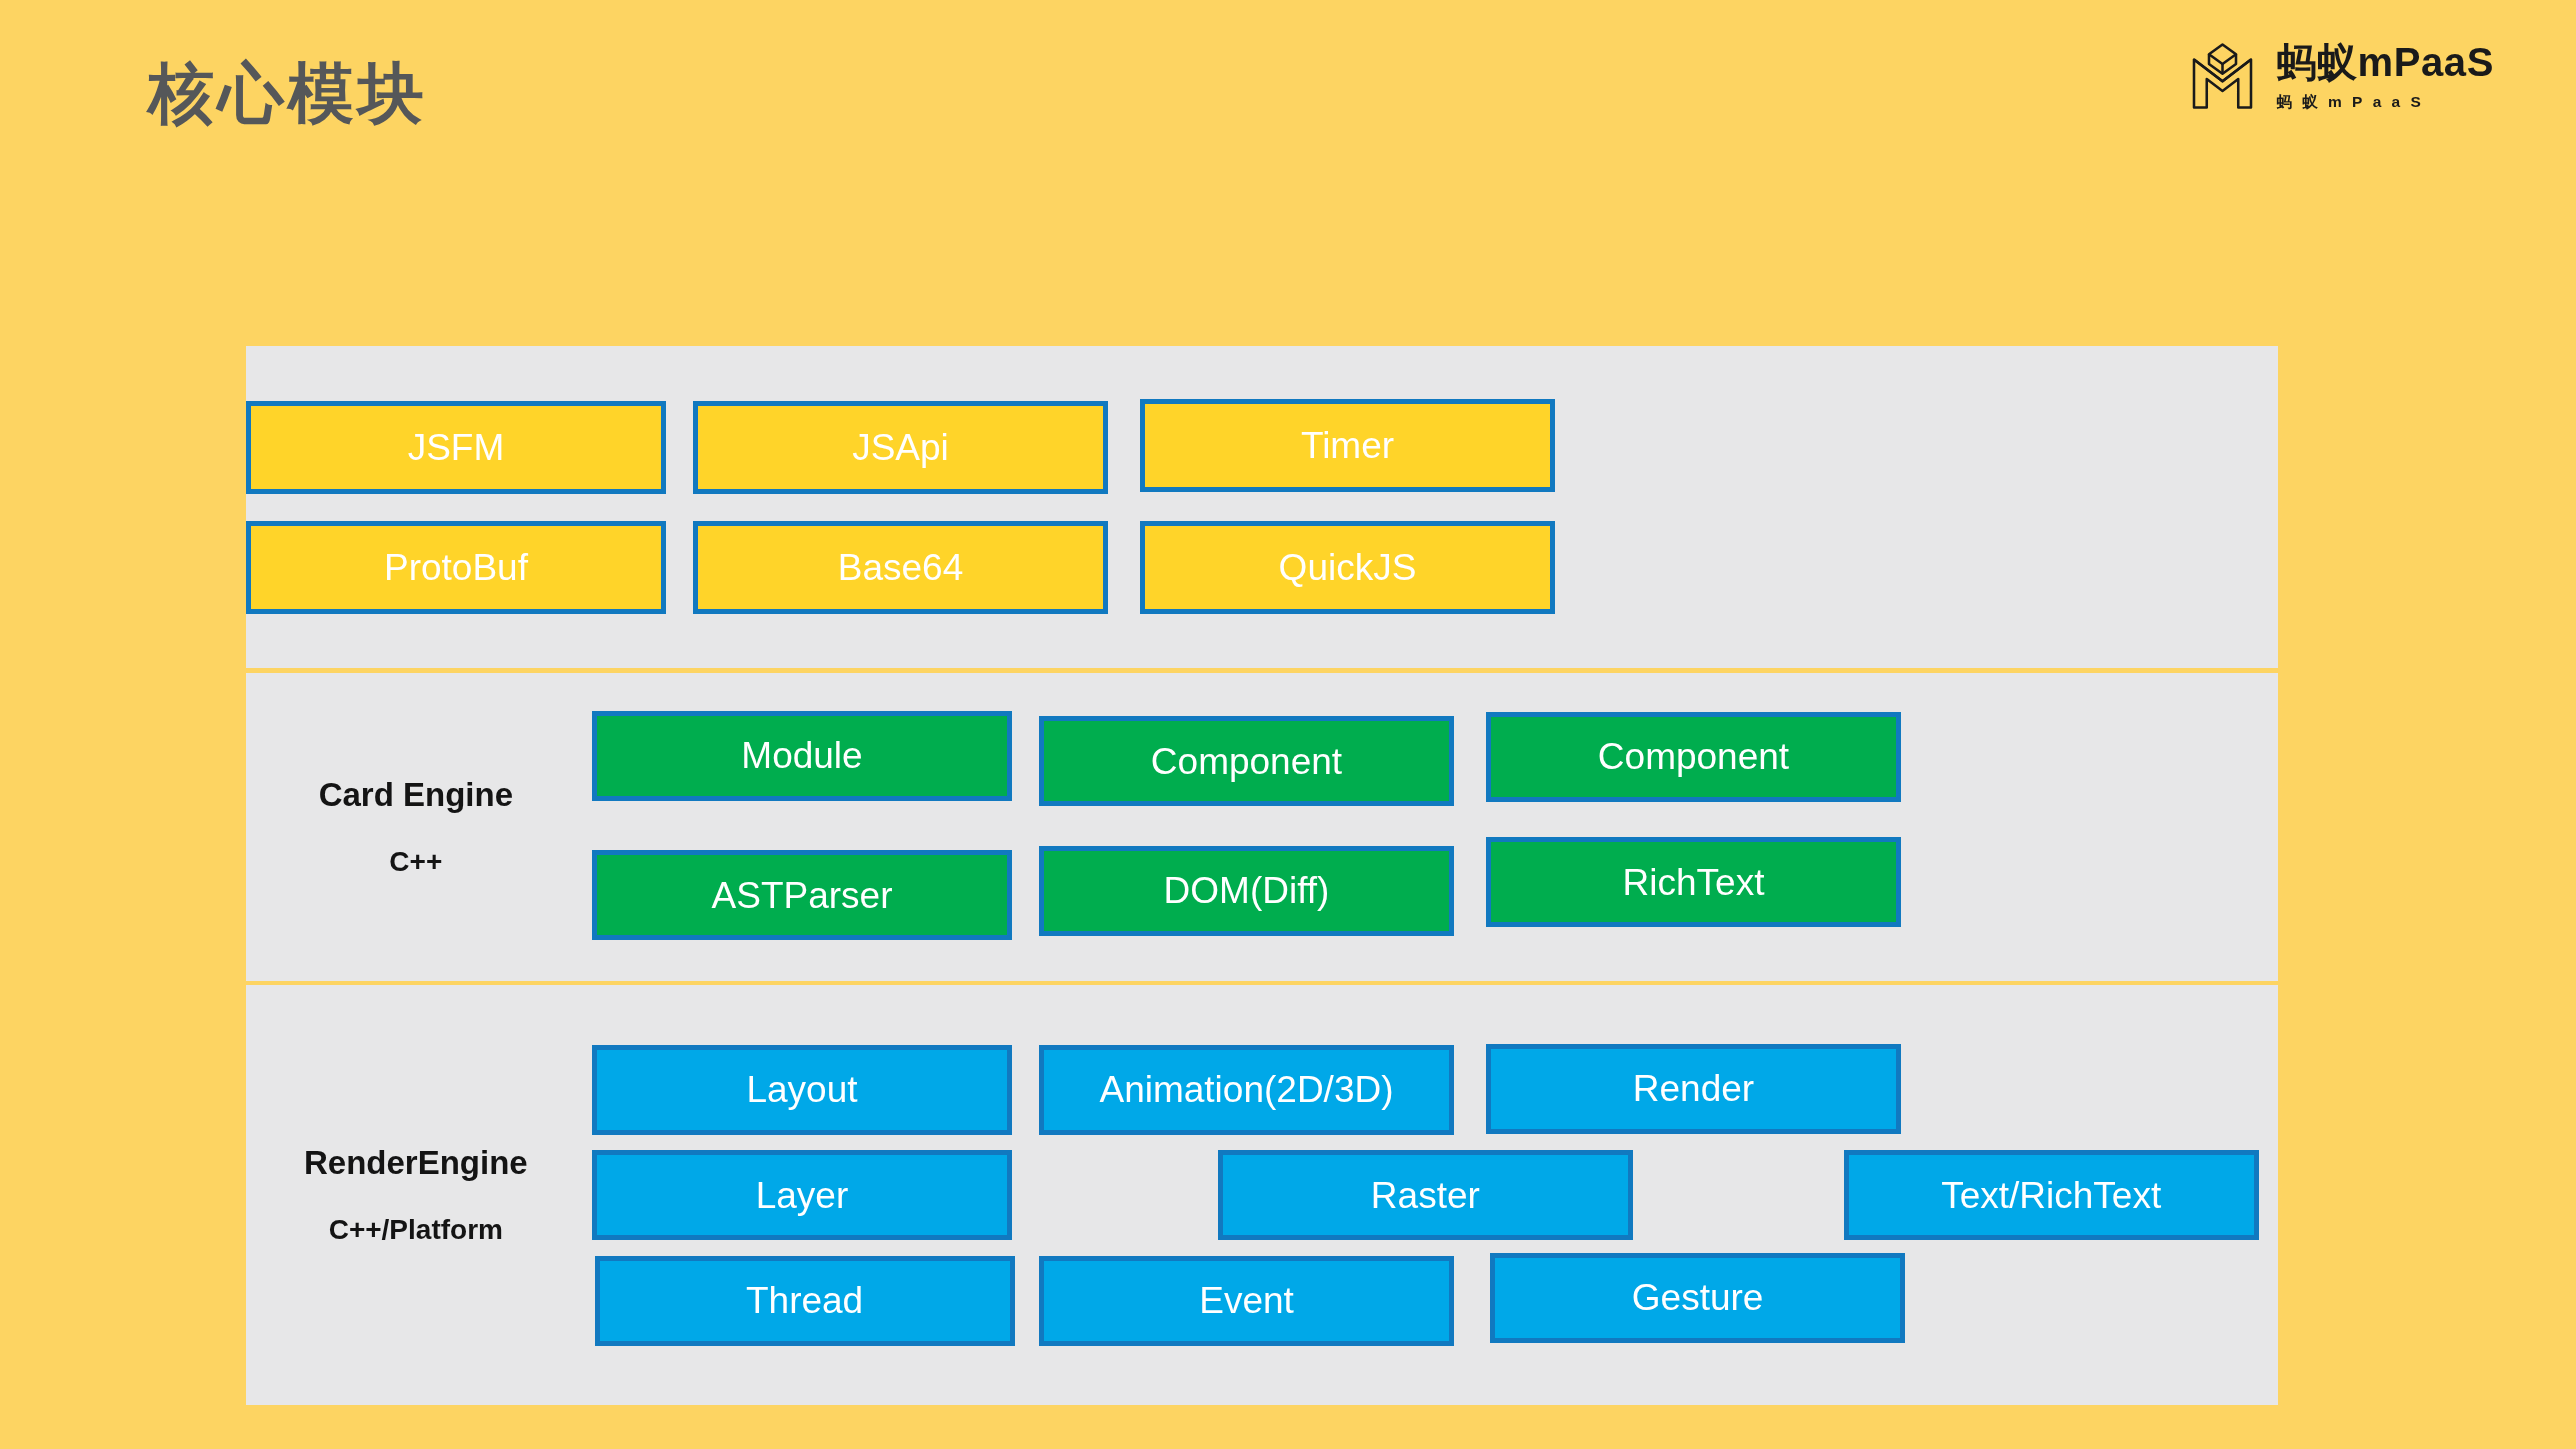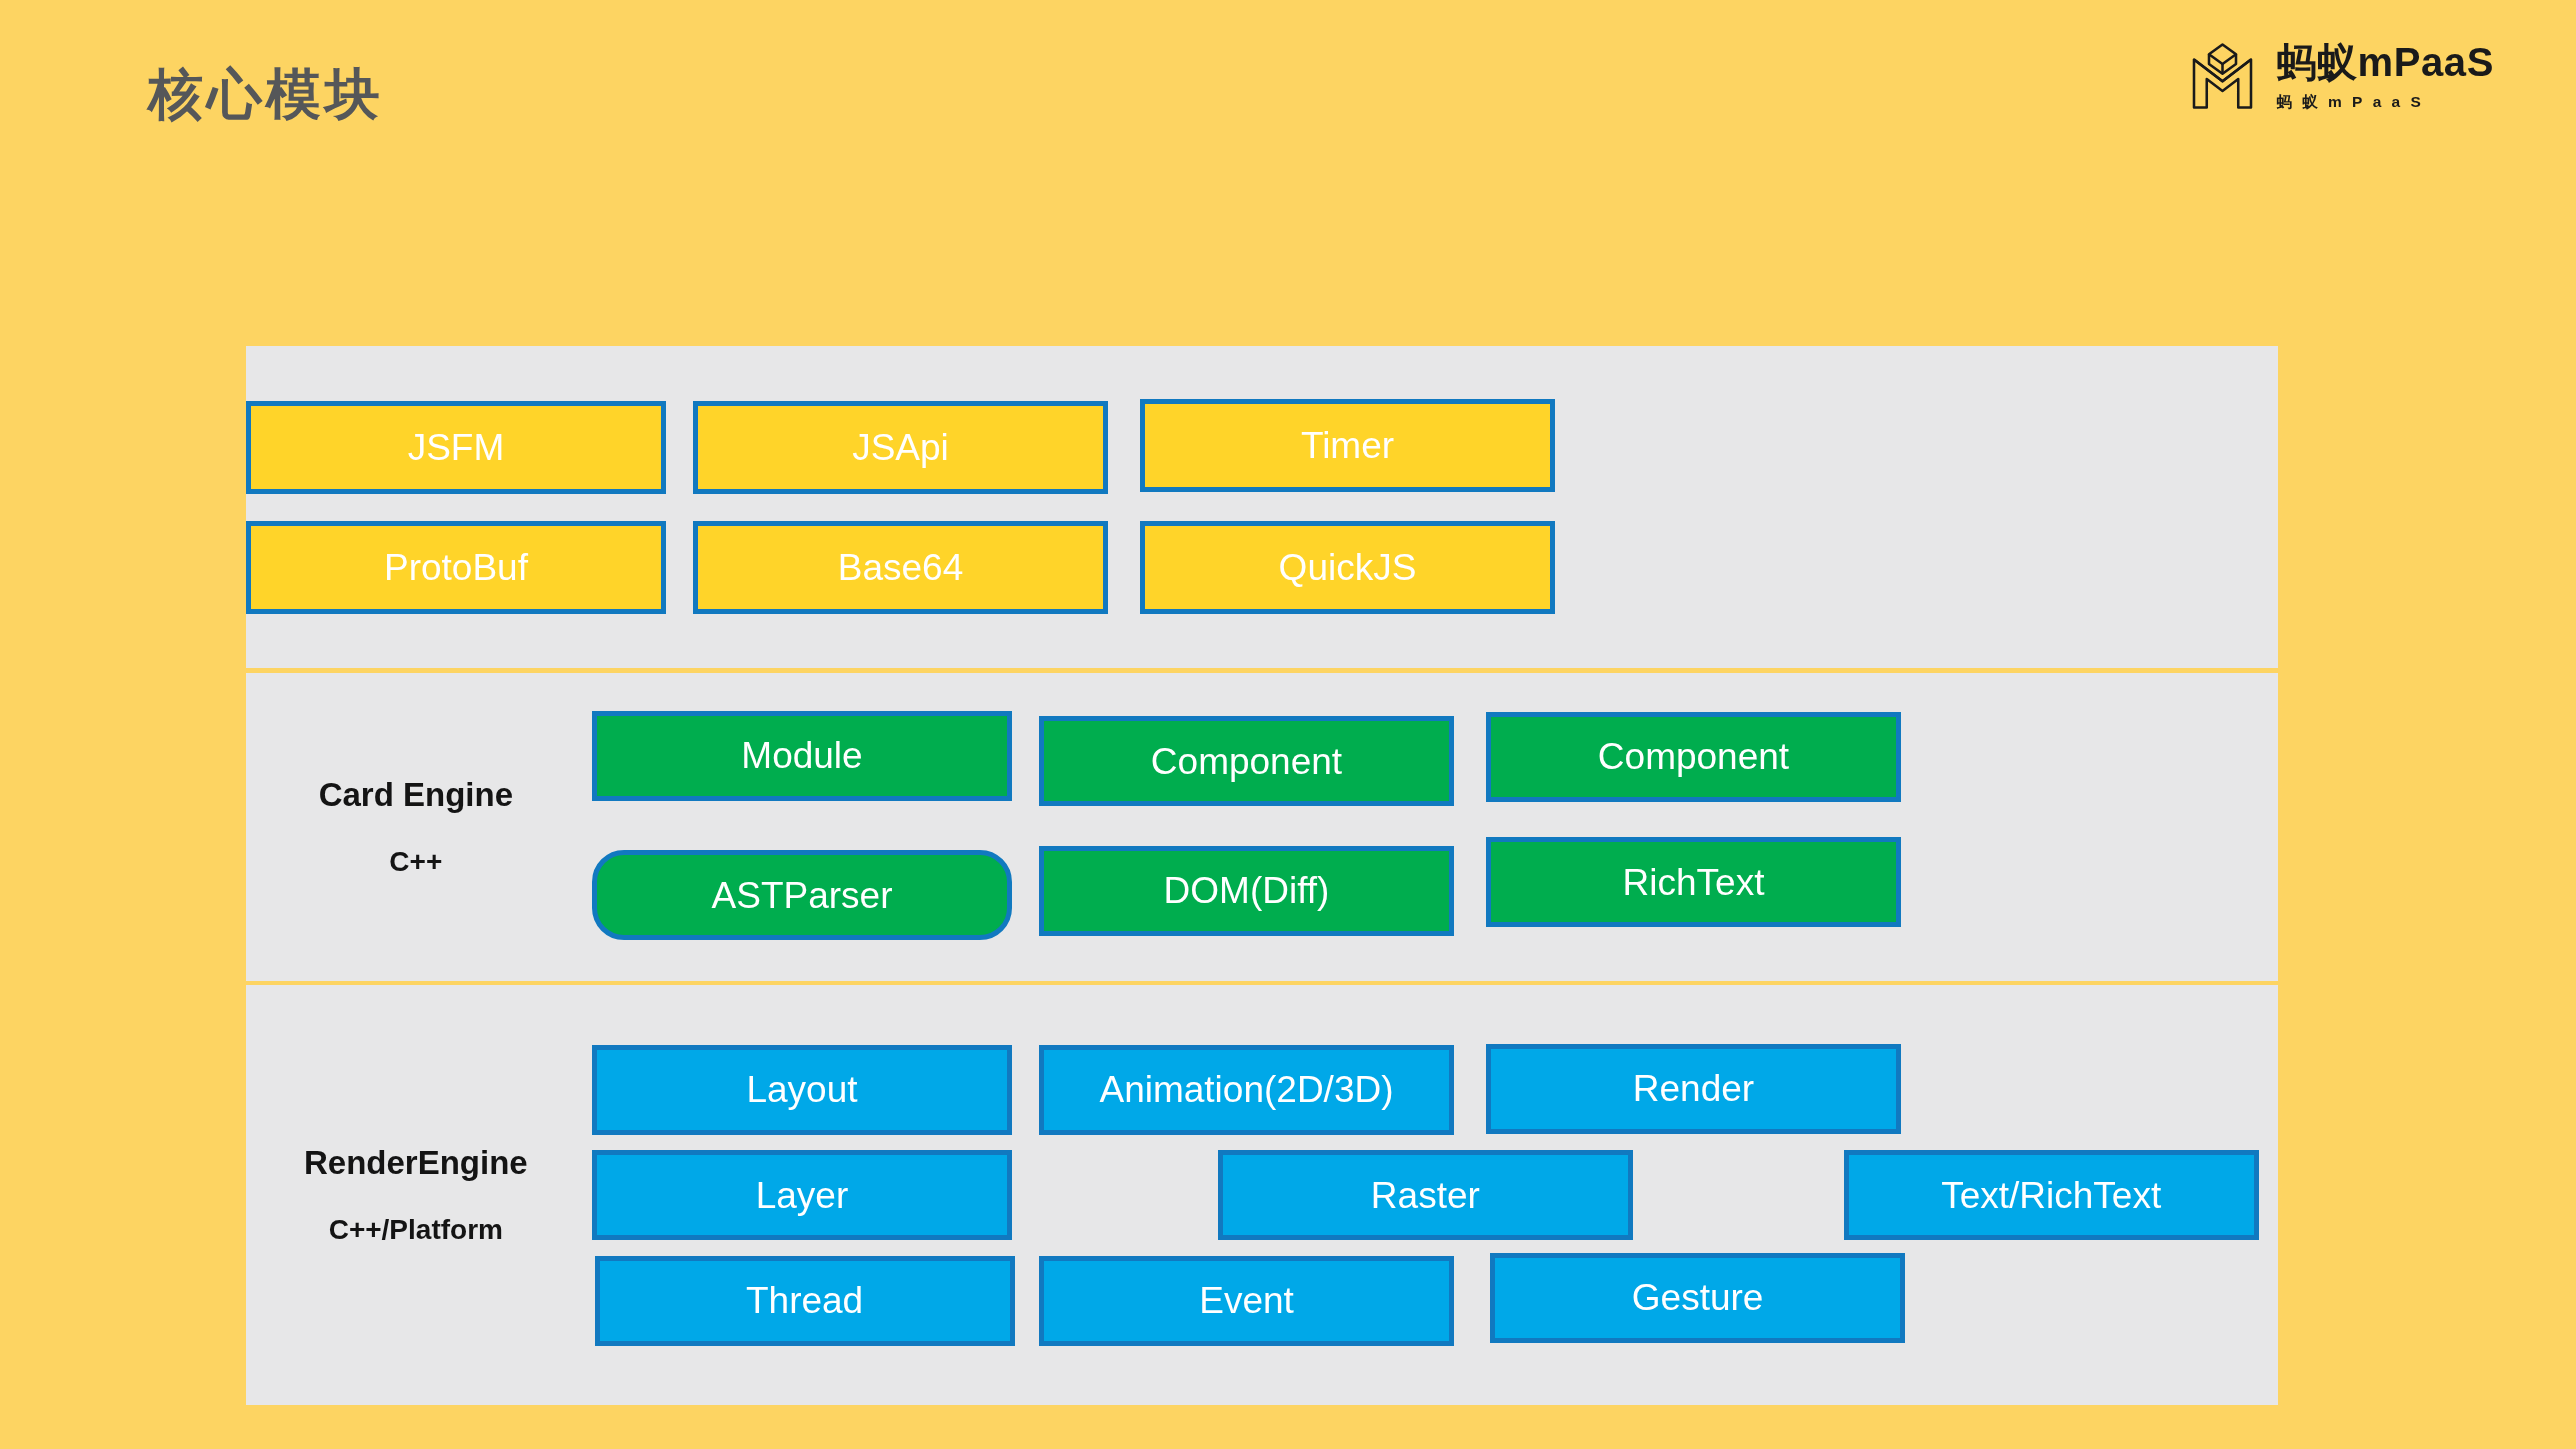--- a/index.html
+++ b/index.html
@@ -8,22 +8,22 @@
   body {
     background:#fdd462;
     font-family:"Liberation Sans", sans-serif;
     position:relative;
     overflow:hidden;
   }
 
   
   #page-title {
     position:absolute;
-    left:148px; top:64px;
-    font-size:55px;
+    left:148px; top:57px;
+    font-size:66px;
     font-weight:700;
     color:#555759;
     letter-spacing:3.9px;
     line-height:1.1;
     white-space:nowrap;
   }
 
   #brand-logo {
     position:absolute;
     right:82px; top:40px;
@@ -189,21 +189,21 @@
           </div>
           <div class="box-cell" style="margin-left: 27px;">
             <div class="module-box tone-green" style="width: 415px; height: 90px; margin-top: 3.9px;">Component</div>
           </div>
           <div class="box-cell" style="margin-left: 32px;">
             <div class="module-box tone-green" style="width: 415px; height: 90px; margin-top: -5.2px;">Component</div>
           </div>
         </div>
         <div class="box-row" style="margin-top: 27px;">
           <div class="box-cell" style="margin-left: 0px;">
-            <div class="module-box tone-green" style="width: 420px; height: 90px; margin-top: 17px; border-radius: 32px;">ASTParser</div>
+            <div class="module-box tone-green" style="width: 420px; height: 90px; margin-top: 17px;">ASTParser</div>
           </div>
           <div class="box-cell" style="margin-left: 27px;">
             <div class="module-box tone-green" style="width: 415px; height: 90px; margin-top: 7.7px;">DOM(Diff)</div>
           </div>
           <div class="box-cell" style="margin-left: 32px;">
             <div class="module-box tone-green" style="width: 415px; height: 90px; margin-top: -9px;">RichText</div>
           </div>
         </div>
       </div>
     </div>

